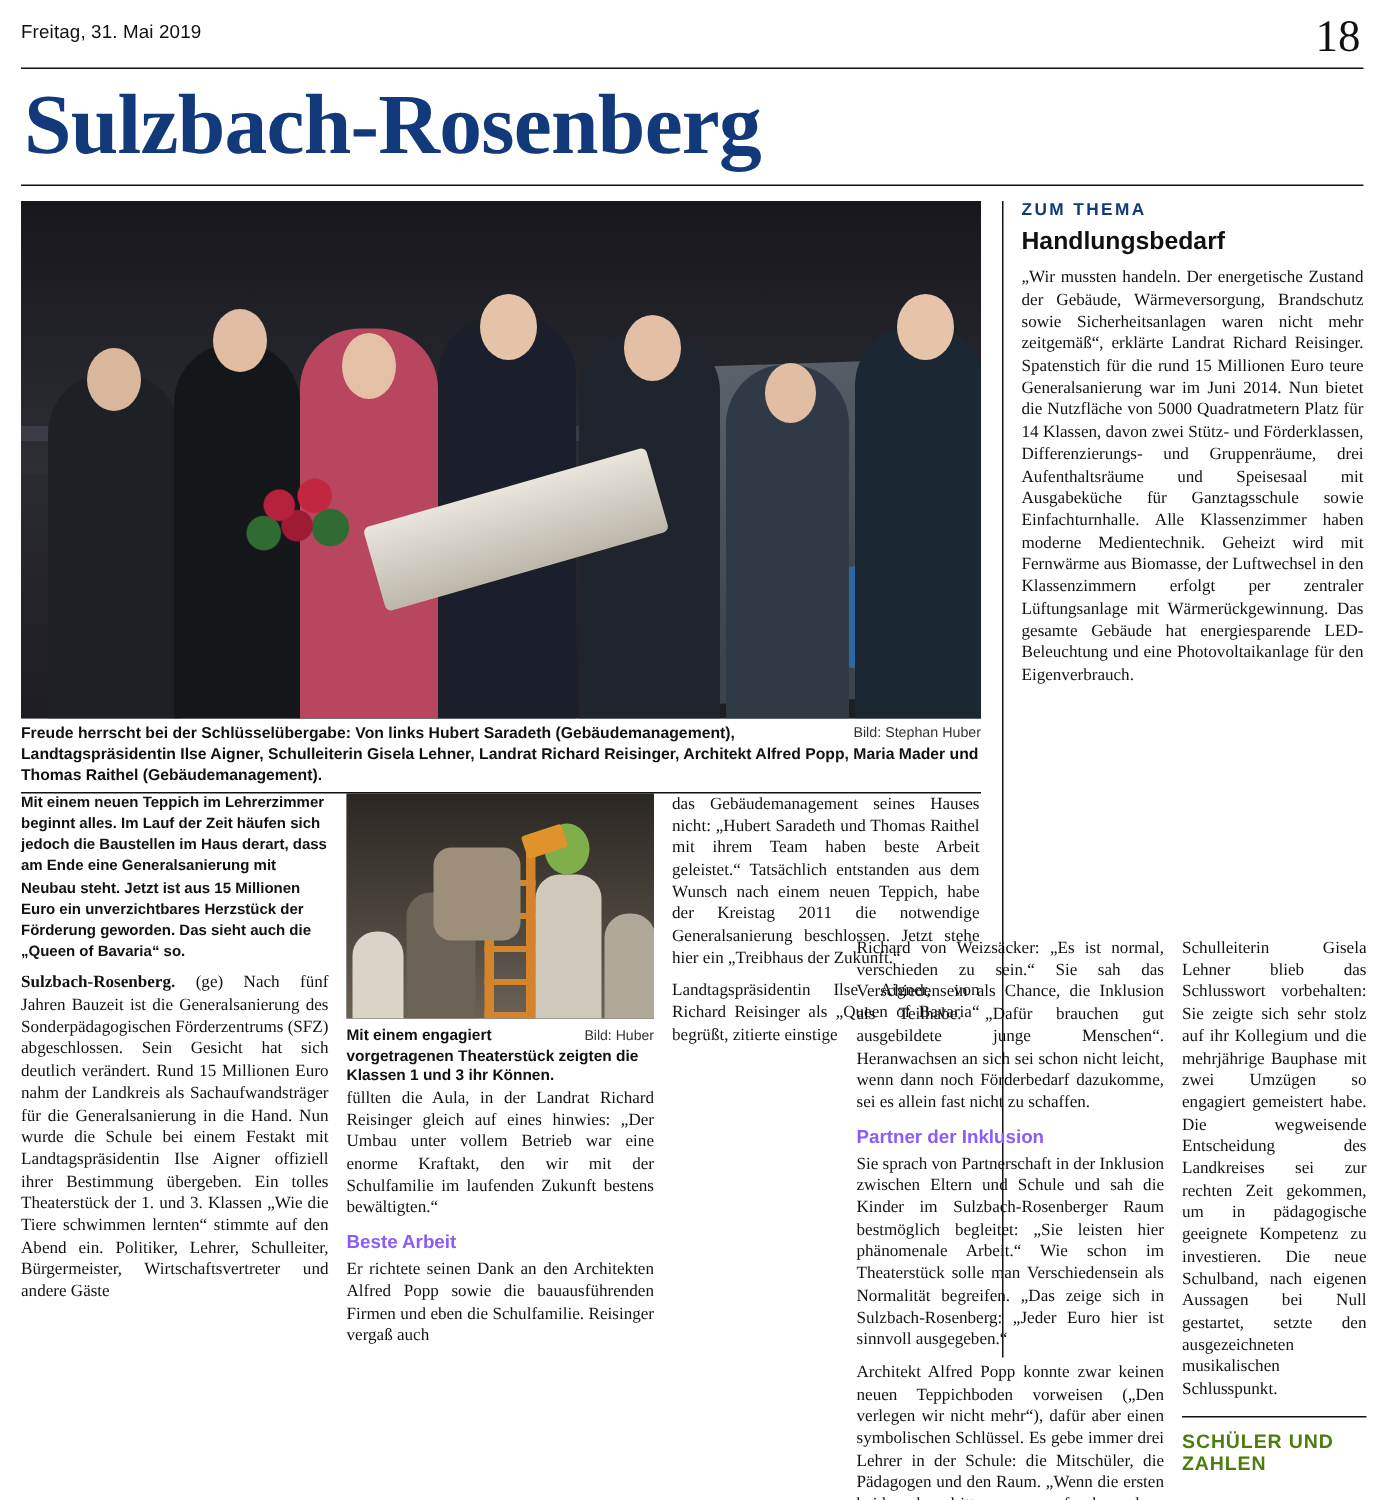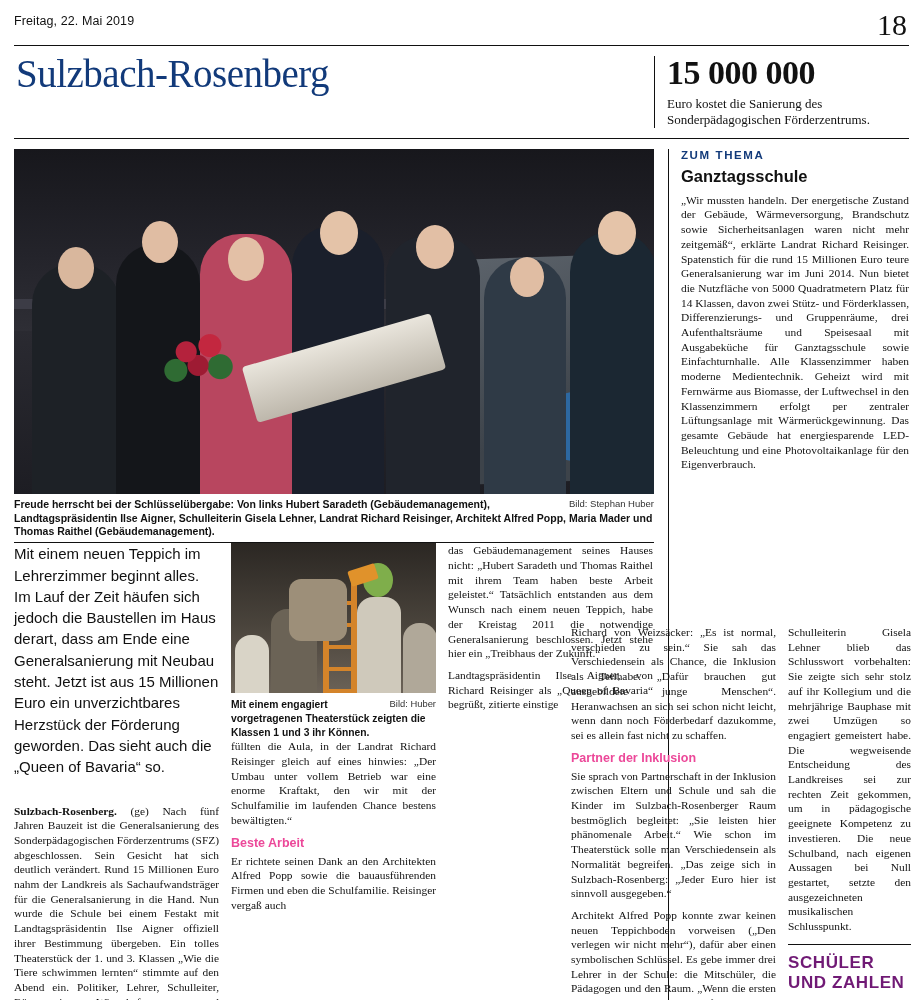--- a/index.html
+++ b/index.html
@@ -48,23 +48,23 @@
 
   
   .masthead {
     display: flex;
     align-items: flex-start;
     justify-content: space-between;
     padding-top: 8px;
   }
   .masthead-title {
     font-family: "Liberation Serif", serif;
-    font-size: 39px;
+    font-size: 57px;
     line-height: 1.04;
-    font-weight: 400;
+    font-weight: 700;
     color: #123a7a;
     letter-spacing: -0.5px;
     padding-left: 2px;
   }
   .masthead-right {
     width: 255px;
     border-left: 1px solid #111;
     padding-left: 12px;
     margin-top: 2px;
   }
@@ -189,41 +189,41 @@
   }
 
   
   .cols {
     display: flex;
     gap: 12px;
   }
   .col { width: 205px; }
   .lead {
     font-family: "Liberation Sans", sans-serif;
-    font-size: 15px;
+    font-size: 10px;
     line-height: 1.42;
-    font-weight: 400;
-    color: #111;
-    margin-bottom: 26px;
+    font-weight: 700;
+    color: #111;
+    margin-bottom: 6px;
   }
   p.body {
     font-family: "Liberation Serif", serif;
     font-size: 11.4px;
     line-height: 1.29;
     margin: 0 0 7px 0;
     text-align: justify;
     color: #111;
     hyphens: auto;
   }
   .subhead {
     font-family: "Liberation Sans", sans-serif;
     font-size: 12.5px;
     font-weight: 700;
     margin: 8px 0 4px 0;
-    color: #ec4899;
+    color: #8b5cf6;
   }
   .dateline {
     font-weight: 700;
   }
 
   
   .mini-photo {
     width: 205px; height: 150px;
     position: relative; overflow: hidden;
     background: #3a3630;
@@ -271,44 +271,40 @@
     font-family: Liberation Serif, serif;
     font-size: 11.4px;
     line-height: 1.29;
     text-align: justify;
     margin: 0 0 7px 0;
     hyphens: auto;
   }
   .rail-rule { border-top: 1px solid #111; margin: 10px 0 8px 0; }
   .rail-kicker2 {
     font-family: "Liberation Sans", sans-serif;
-    font-size: 17px;
+    font-size: 13px;
     font-weight: 700;
     letter-spacing: 0.6px;
-    color: #701a75;
+    color: #4d7c0f;
     margin-bottom: 16px;
   }
 </style>
 </head>
 <body>
 
 <div class="page">
 
   <div class="topbar">
-    <div class="date">Freitag, 22. Mai 2019</div>
+    <div class="date">Freitag, 31. Mai 2019</div>
     <div class="pagenum">18</div>
   </div>
   <div class="rule-top"></div>
 
   <div class="masthead">
     <div class="masthead-title">Sulzbach-Rosenberg</div>
-    <div class="masthead-right">
-      <div class="big-number">15 000 000</div>
-      <div class="big-number-sub">Euro kostet die Sanierung des Sonderpädagogischen Förderzentrums.</div>
-    </div>
   </div>
   <div class="rule-mast"></div>
 
   <div class="body-wrap">
 
     <div class="left-col">
 
       <div class="photo">
         <div class="wall"></div>
         <div class="wall-strip"></div>
@@ -367,36 +363,36 @@
             <div class="kid" style="left:126px;width:44px;height:96px;background:#cfc9bb;"></div>
             <div class="kid" style="left:132px;bottom:96px;width:30px;height:34px;background:#7fae4b;border-radius:50%;"></div>
             <div class="kid" style="left:172px;width:34px;height:70px;background:#b0a899;"></div>
             <div class="kid" style="left:58px;bottom:52px;width:58px;height:62px;background:#9d8f79;border-radius:12px;"></div>
             <div class="kid" style="left:118px;bottom:110px;width:28px;height:16px;background:#e0922b;border-radius:2px;transform:rotate(-18deg);"></div>
           </div>
           <div class="mini-caption">
             <span class="mini-credit">Bild: Huber</span>
             <span>Mit einem engagiert vorgetragenen Theaterstück zeigten die Klassen 1 und 3 ihr Können.</span>
           </div>
-          <p class="body">füllten die Aula, in der Landrat Richard Reisinger gleich auf eines hinwies: „Der Umbau unter vollem Betrieb war eine enorme Kraftakt, den wir mit der Schulfamilie im laufenden Chance bestens bewältigten.“</p>
+          <p class="body">füllten die Aula, in der Landrat Richard Reisinger gleich auf eines hinwies: „Der Umbau unter vollem Betrieb war eine enorme Kraftakt, den wir mit der Schulfamilie im laufenden Zukunft bestens bewältigten.“</p>
           <div class="subhead">Beste Arbeit</div>
           <p class="body">Er richtete seinen Dank an den Architekten Alfred Popp sowie die bauausführenden Firmen und eben die Schulfamilie. Reisinger vergaß auch</p>
         </div>
 
         <div class="col">
           <p class="body">das Gebäudemanagement seines Hauses nicht: „Hubert Saradeth und Thomas Raithel mit ihrem Team haben beste Arbeit geleistet.“ Tatsächlich entstanden aus dem Wunsch nach einem neuen Teppich, habe der Kreistag 2011 die notwendige Generalsanierung beschlossen. Jetzt stehe hier ein „Treibhaus der Zukunft.“</p>
           <p class="body">Landtagspräsidentin Ilse Aigner, von Richard Reisinger als „Queen of Bavaria“ begrüßt, zitierte einstige</p>
         </div>
 
       </div>
     </div>
 
     <div class="right-col rail">
       <div class="rail-kicker">ZUM THEMA</div>
-      <div class="rail-title">Ganztagsschule</div>
+      <div class="rail-title">Handlungsbedarf</div>
       <p>„Wir mussten handeln. Der energetische Zustand der Gebäude, Wärmeversorgung, Brandschutz sowie Sicherheitsanlagen waren nicht mehr zeitgemäß“, erklärte Landrat Richard Reisinger. Spatenstich für die rund 15 Millionen Euro teure Generalsanierung war im Juni 2014. Nun bietet die Nutzfläche von 5000 Quadratmetern Platz für 14 Klassen, davon zwei Stütz- und Förderklassen, Differenzierungs- und Gruppenräume, drei Aufenthaltsräume und Speisesaal mit Ausgabeküche für Ganztagsschule sowie Einfachturnhalle. Alle Klassenzimmer haben moderne Medientechnik. Geheizt wird mit Fernwärme aus Biomasse, der Luftwechsel in den Klassenzimmern erfolgt per zentraler Lüftungsanlage mit Wärmerückgewinnung. Das gesamte Gebäude hat energiesparende LED-Beleuchtung und eine Photovoltaikanlage für den Eigenverbrauch.</p>
     </div>
   </div>
 
   <div style="position:absolute; left:571px; top:625px; width:205px;">
     <p class="body">Richard von Weizsäcker: „Es ist normal, verschieden zu sein.“ Sie sah das Verschiedensein als Chance, die Inklusion als Teilhabe. „Dafür brauchen gut ausgebildete junge Menschen“. Heranwachsen an sich sei schon nicht leicht, wenn dann noch Förderbedarf dazukomme, sei es allein fast nicht zu schaffen.</p>
     <div class="subhead">Partner der Inklusion</div>
     <p class="body">Sie sprach von Partnerschaft in der Inklusion zwischen Eltern und Schule und sah die Kinder im Sulzbach-Rosenberger Raum bestmöglich begleitet: „Sie leisten hier phänomenale Arbeit.“ Wie schon im Theaterstück solle man Verschiedensein als Normalität begreifen. „Das zeige sich in Sulzbach-Rosenberg: „Jeder Euro hier ist sinnvoll ausgegeben.“</p>
     <p class="body">Architekt Alfred Popp konnte zwar keinen neuen Teppichboden vorweisen („Den verlegen wir nicht mehr“), dafür aber einen symbolischen Schlüssel. Es gebe immer drei Lehrer in der Schule: die Mitschüler, die Pädagogen und den Raum. „Wenn die ersten beiden den dritten gerne aufsuchen, dann stimmt alles.“ Dekan Karlhermann Schötz und Kaplan Daniel Fenk segneten die neue Schule, die laut Schötz „all inclusive“ sei.</p>
   </div>

